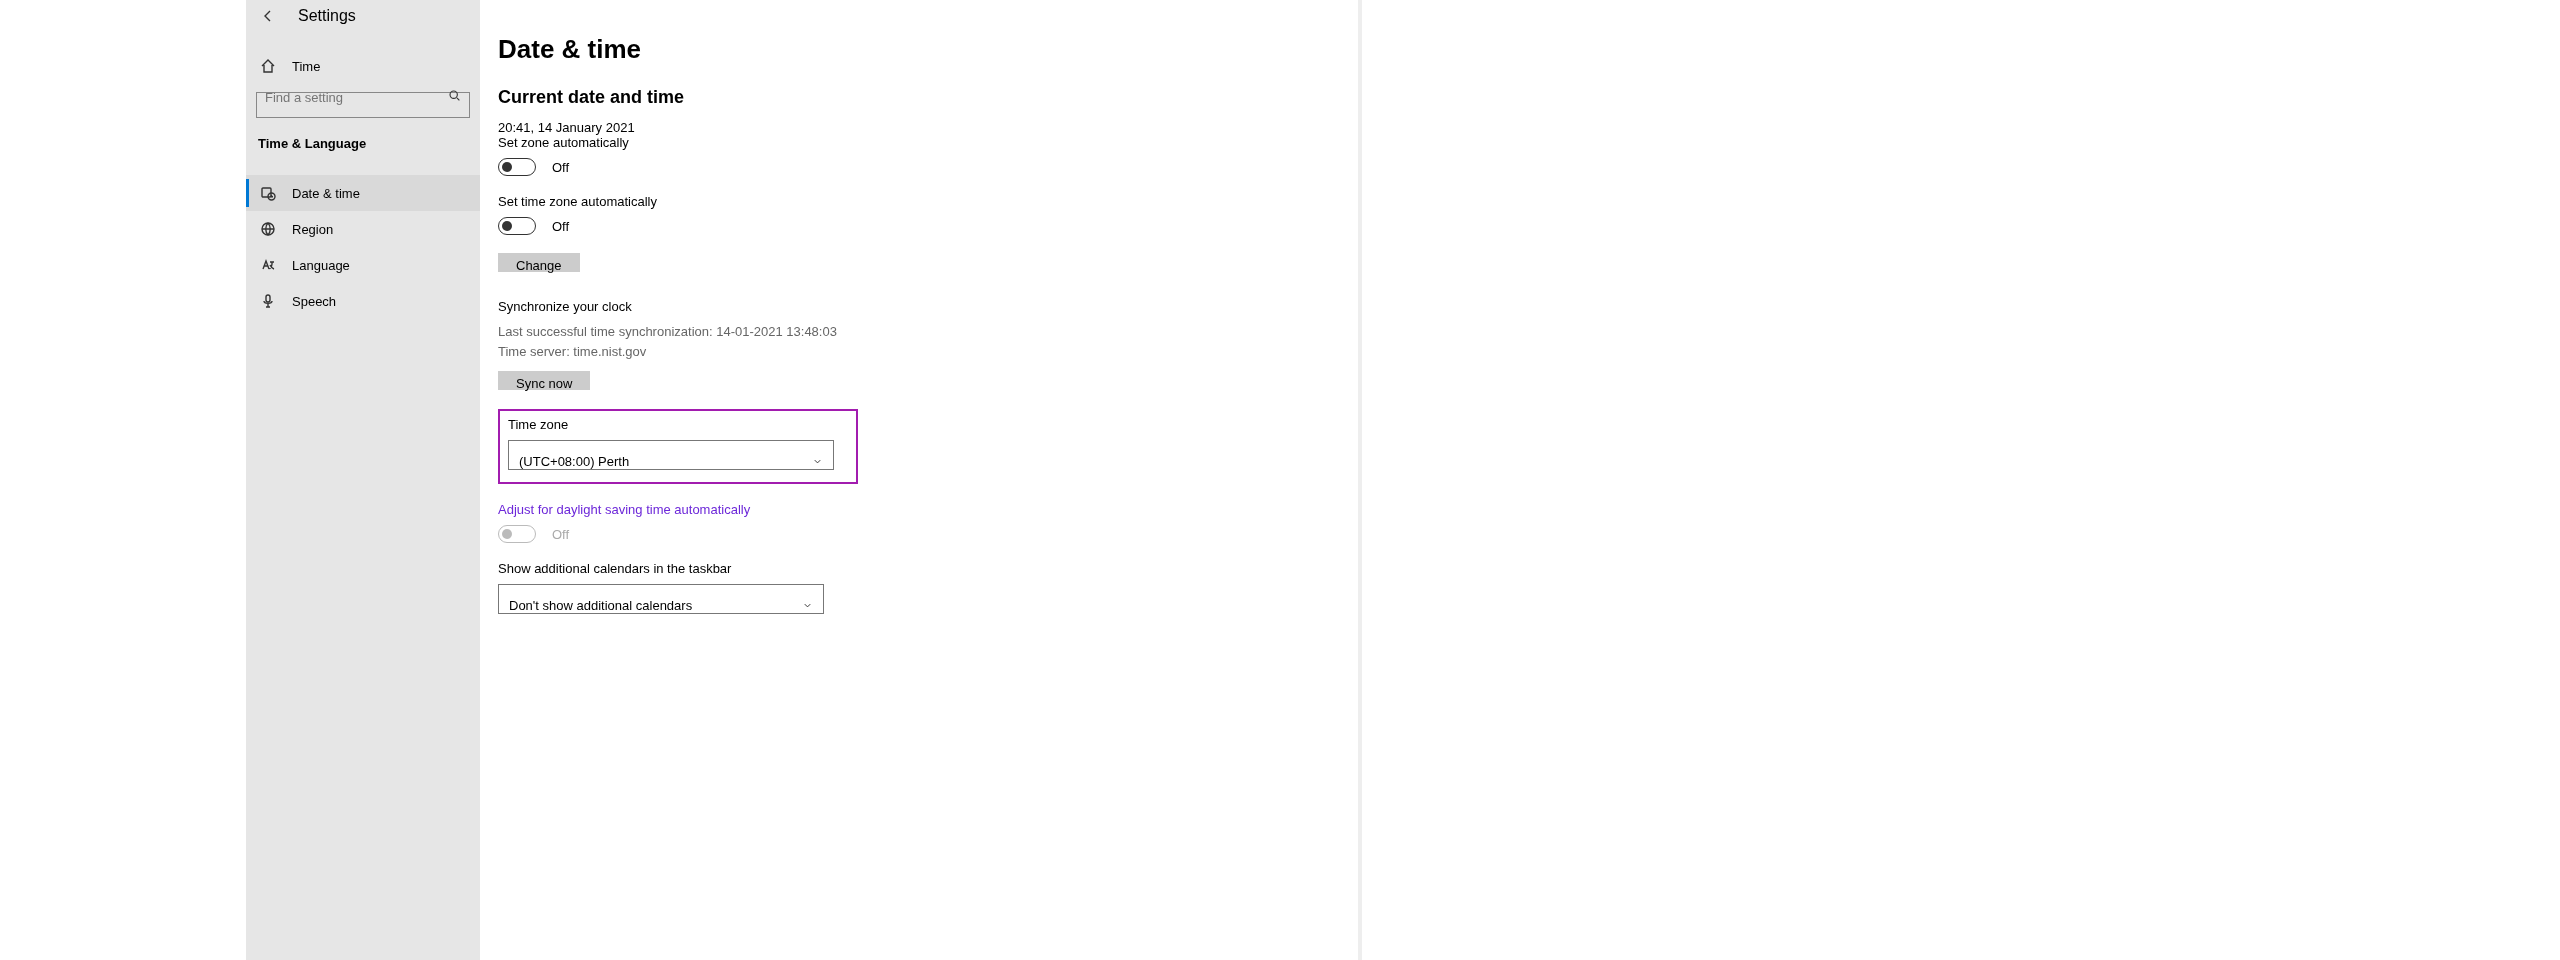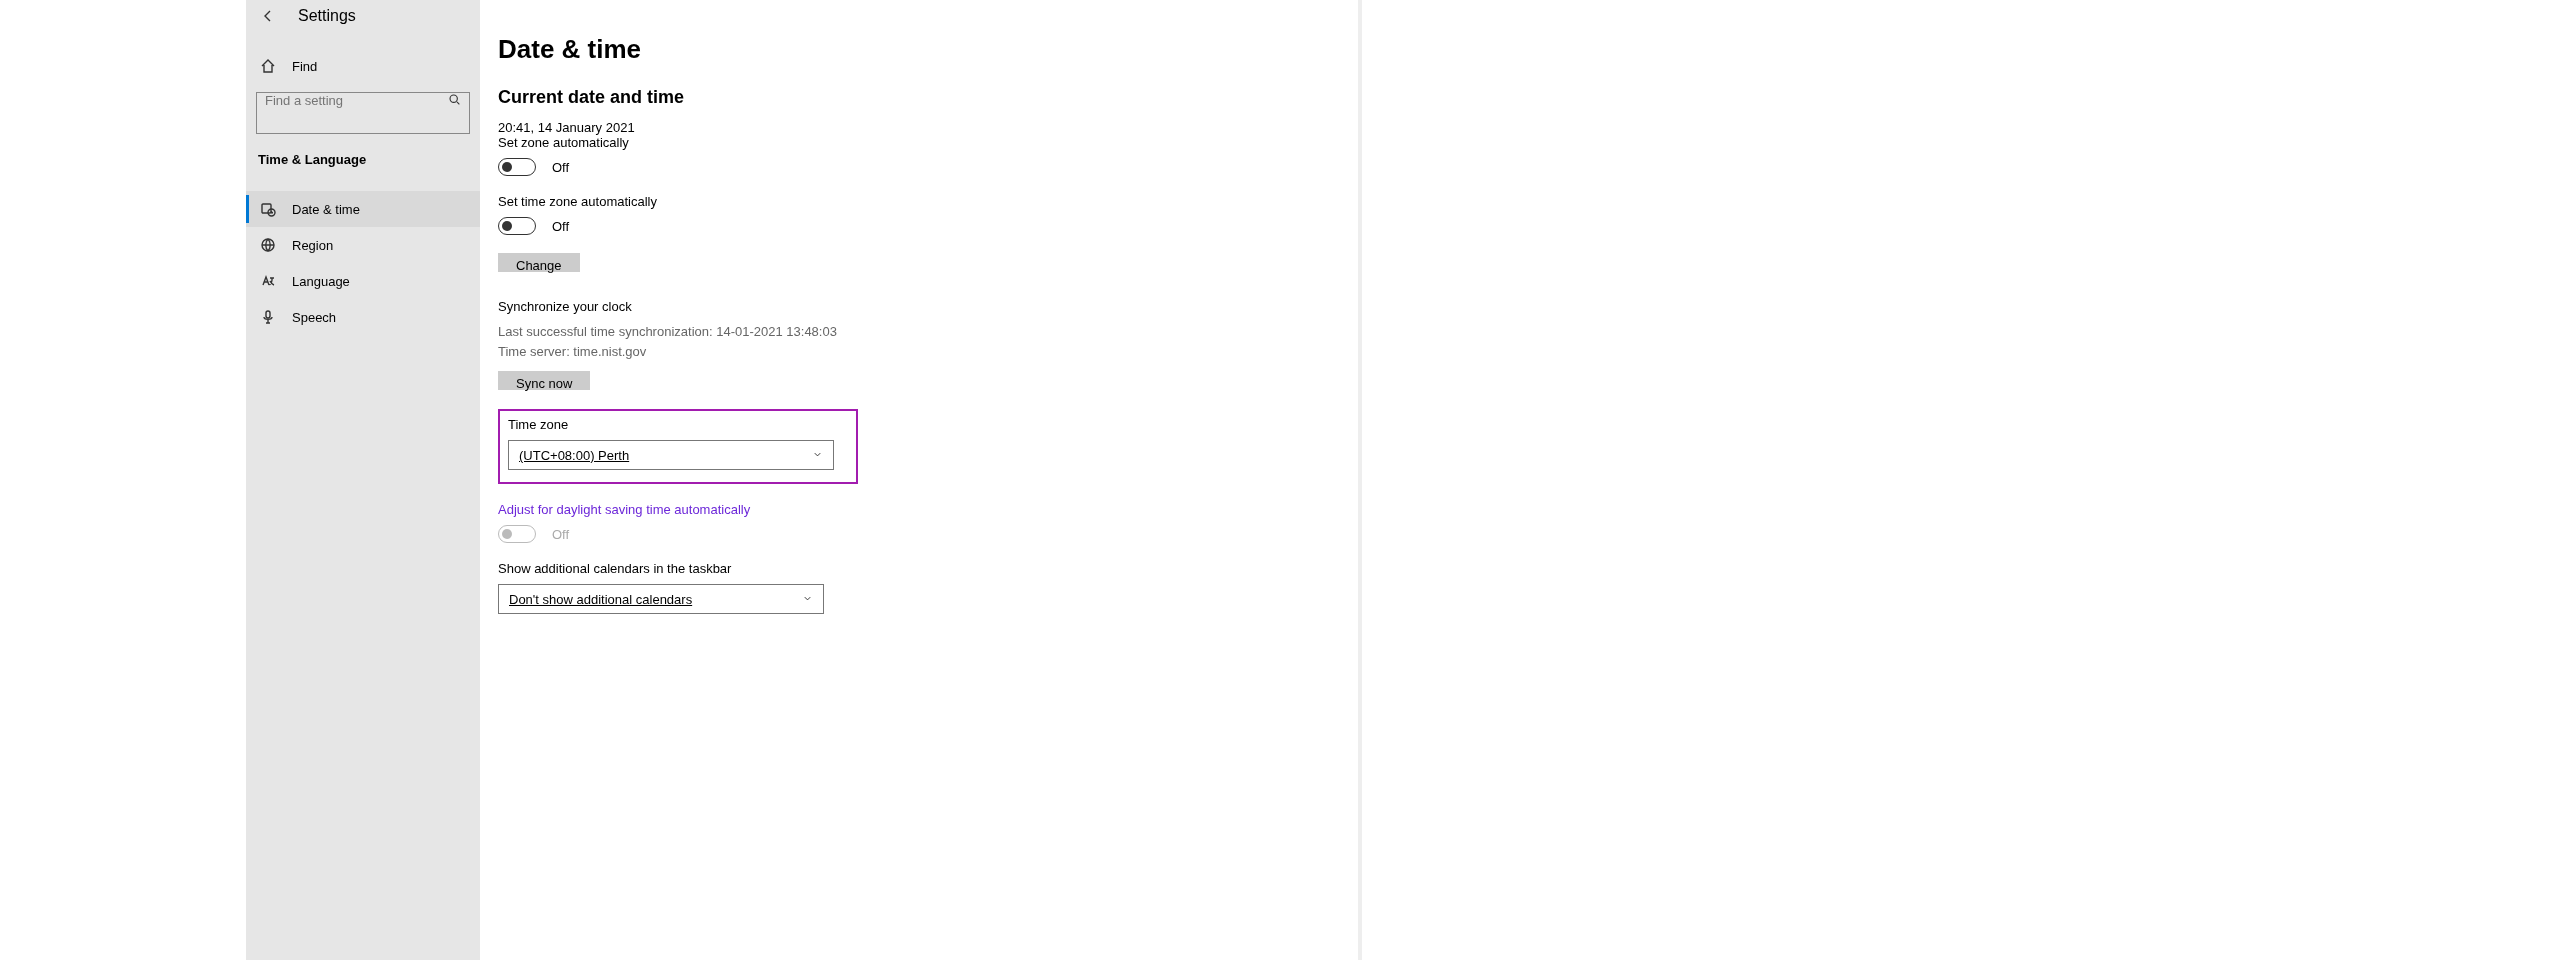--- a/index.html
+++ b/index.html
@@ -55,26 +55,26 @@
     padding-left: 14px;
     gap: 16px;
     margin-top: 16px;
   }
   .home-row .icon-slot { width:16px; display:flex; justify-content:center; }
   .search-wrap {
     padding: 8px 10px 0 10px;
   }
   .search-box {
     width: 100%;
-    height: 42px;
+    height: 16px;
     border: 1px solid #888;
     background: #e6e6e6;
     display:flex;
-    align-items:flex-start;
-    padding: 0 8px;
+    align-items:flex-end;
+    padding: 12px 8px;
     justify-content: space-between;
   }
   .search-box input {
     border:none; outline:none; background:transparent;
     font-size: 13px; color:#666; width: 100%;
     font-family: inherit;
   }
   .search-box .search-ico { color:#666; font-size:12px; }
   .category-label {
     font-weight: 600;
@@ -163,26 +163,25 @@
     padding: 6px 10px 12px 8px;
     margin-top: 14px;
     width: 360px;
   }
   .dropdown {
     width: 326px;
     height: 30px;
     border:1px solid #777;
     background:#fff;
     display:flex;
-    align-items:center;
+    align-items:flex-end;
     justify-content:space-between;
     padding: 0 10px;
     cursor:pointer;
     font-size:13px;
-    text-decoration:underline;
   }
   .dropdown .chev { color:#555; font-size:11px; }
   svg.ico { width:16px; height:16px; stroke:#333; stroke-width:1.4; fill:none; }
 </style>
 </head>
 <body>
 
 <div class="app">
 
   <aside class="sidebar">
@@ -194,21 +193,21 @@
       </span>
       <span class="topbar-title">Settings</span>
     </div>
 
     <div class="home-row">
       <span class="icon-slot">
         <svg class="ico" viewBox="0 0 16 16">
             <path d="M2 8 L8 2 L14 8 M4 7 V14 H12 V7"></path>
           </svg>
       </span>
-      <span>Find</span>
+      <span>Time</span>
     </div>
 
     <div class="search-wrap">
       <div class="search-box">
         <input type="text" placeholder="Find a setting" style="">
         <span class="search-ico">
           <svg class="ico" viewBox="0 0 16 16" style="width:13px;height:13px">
               <circle cx="7" cy="7" r="4.5"></circle>
               <path d="M11 11 L14 14"></path>
             </svg>

